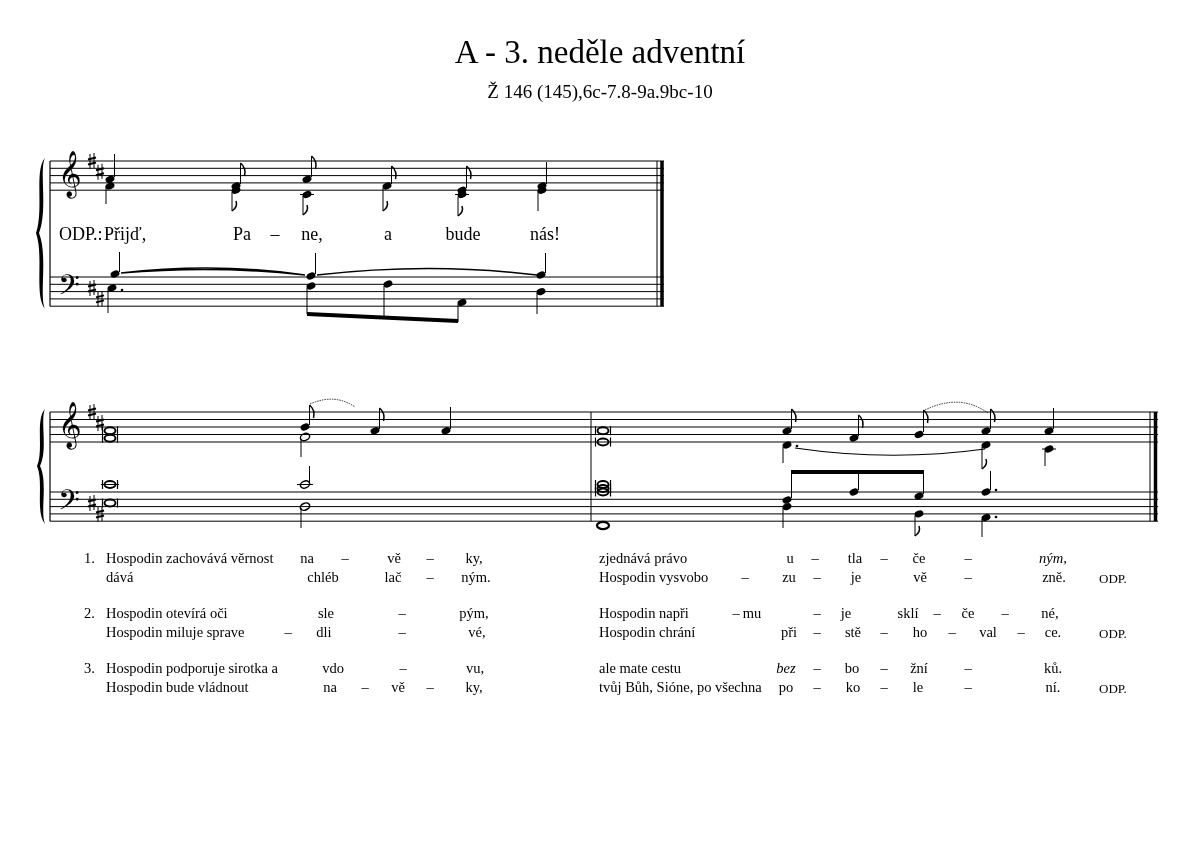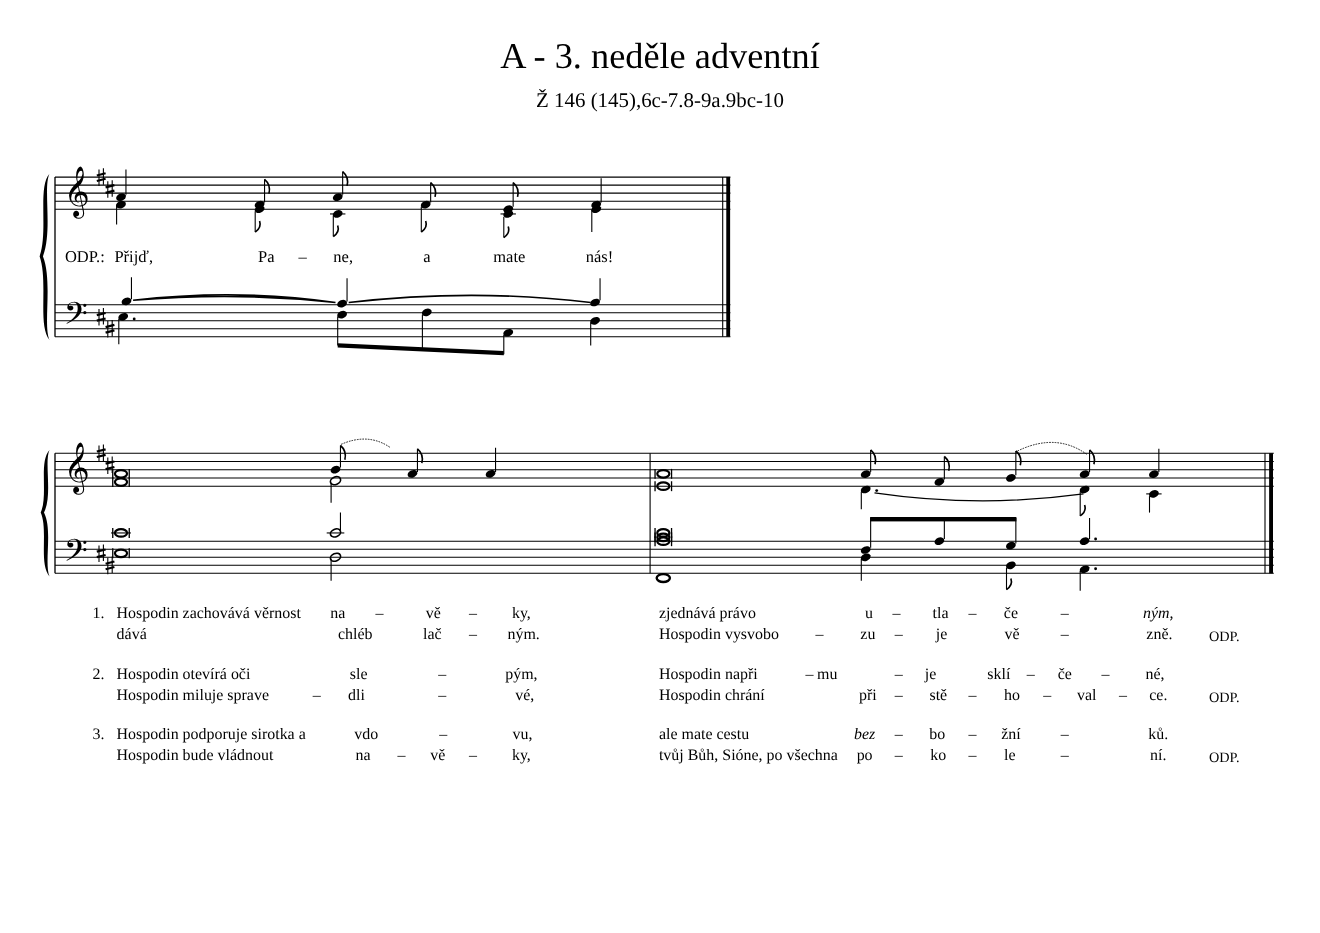--- a/index.html
+++ b/index.html
@@ -3,21 +3,21 @@
 <meta charset="utf-8">
 <style>
   html, body { margin:0; padding:0; background:#ffffff; }
   body { width:1200px; height:848px; position:relative; overflow:hidden;
          font-family:"Liberation Serif","DejaVu Serif",serif; color:#000; }
   .title { position:absolute; left:0; width:1200px; top:32px; text-align:center;
            font-size:33px; line-height:40px; }
   .subtitle { position:absolute; left:0; width:1200px; top:80px; text-align:center;
               font-size:19px; line-height:24px; }
   svg.score { position:absolute; left:0; top:0; }
-  .lyric { position:absolute; font-size:15px; line-height:18px; white-space:nowrap; }
+  .lyric { position:absolute; font-size:18px; line-height:18px; white-space:nowrap; }
   .vt { position:absolute; font-size:14.5px; line-height:17px; white-space:nowrap; }
   .c { transform:translateX(-50%); }
 </style>
 </head>
 <body>
 
 <div class="title">A - 3. neděle adventní</div>
 <div class="subtitle">Ž 146 (145),6c-7.8-9a.9bc-10</div>
 
 <svg class="score" width="1200" height="848" viewBox="0 0 1200 848">
@@ -246,21 +246,21 @@
   </g>
 </svg>
 
 <div>
   <span class="lyric" style="left:59px;top:225px;">ODP.:</span>
   <span class="lyric" style="left:104px;top:225px;">Přijď,</span>
   <span class="lyric c" style="left:242px;top:225px;">Pa</span>
   <span class="lyric c" style="left:275px;top:225px;">–</span>
   <span class="lyric c" style="left:312px;top:225px;">ne,</span>
   <span class="lyric c" style="left:388px;top:225px;">a</span>
-  <span class="lyric c" style="left:463px;top:225px;">mate</span>
+  <span class="lyric c" style="left:463px;top:225px;">bude</span>
   <span class="lyric c" style="left:545px;top:225px;">nás!</span>
 </div>
 
 <div>
 
   <div>
     <span class="vt" style="left:84px;top:550px;">1.</span>
     <span class="vt" style="left:106px;top:550px;">Hospodin zachovává věrnost</span>
     <span class="vt c" style="left:307px;top:550px;">na</span>
     <span class="vt c" style="left:345px;top:550px;">–</span>

